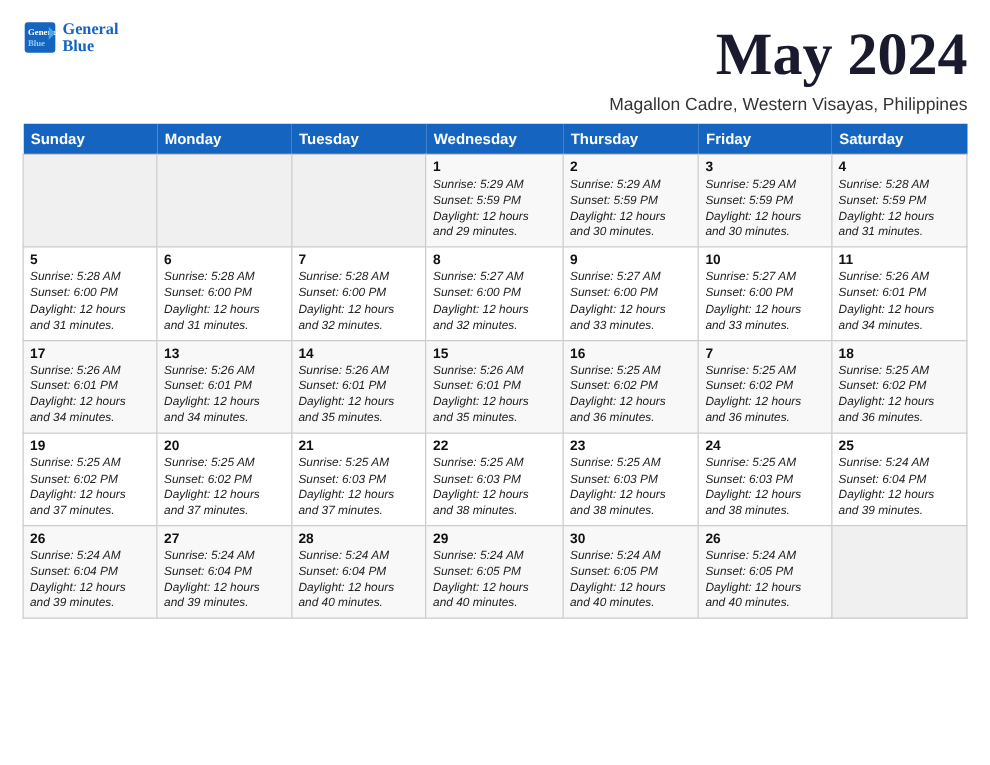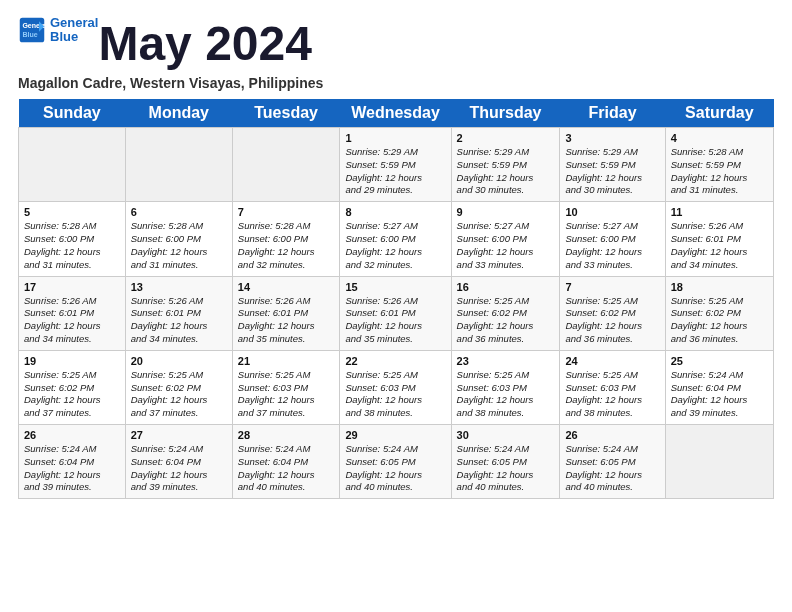--- a/index.html
+++ b/index.html
@@ -11,56 +11,57 @@
       overflow: hidden;
     }
     .page {
       width: 792px;
       min-height: 612px;
       padding: 16px 18px 10px 18px;
       background: #fff;
     }
     .header-row {
       display: flex;
+      justify-content: space-between;
       align-items: flex-start;
       margin-bottom: 4px;
+      font-family: Liberation Serif, serif;
     }
     .logo {
       display: flex;
       align-items: center;
       gap: 4px;
     }
     .logo-icon {
       width: 28px;
       height: 28px;
     }
     .month-title {
       font-size: 48px;
       font-weight: bold;
       color: #1a1a2e;
       text-align: right;
     }
     .subtitle {
-      text-align: left;
+      text-align: right;
       font-size: 14px;
       color: #333;
       margin-bottom: 8px;
-      font-weight: bold;
     }
     table {
       width: 100%;
       border-collapse: collapse;
       font-size: 10.5px;
     }
     thead tr th {
       background-color: #1565c0;
       color: #fff;
       padding: 5px 6px;
-      text-align: center;
-      font-size: 16px;
+      text-align: left;
+      font-size: 12px;
       font-weight: bold;
     }
     tbody tr td {
       border: 1px solid #ccc;
       vertical-align: top;
       padding: 4px 5px;
       width: 113px;
       min-height: 70px;
       height: 70px;
       background: #fff;

